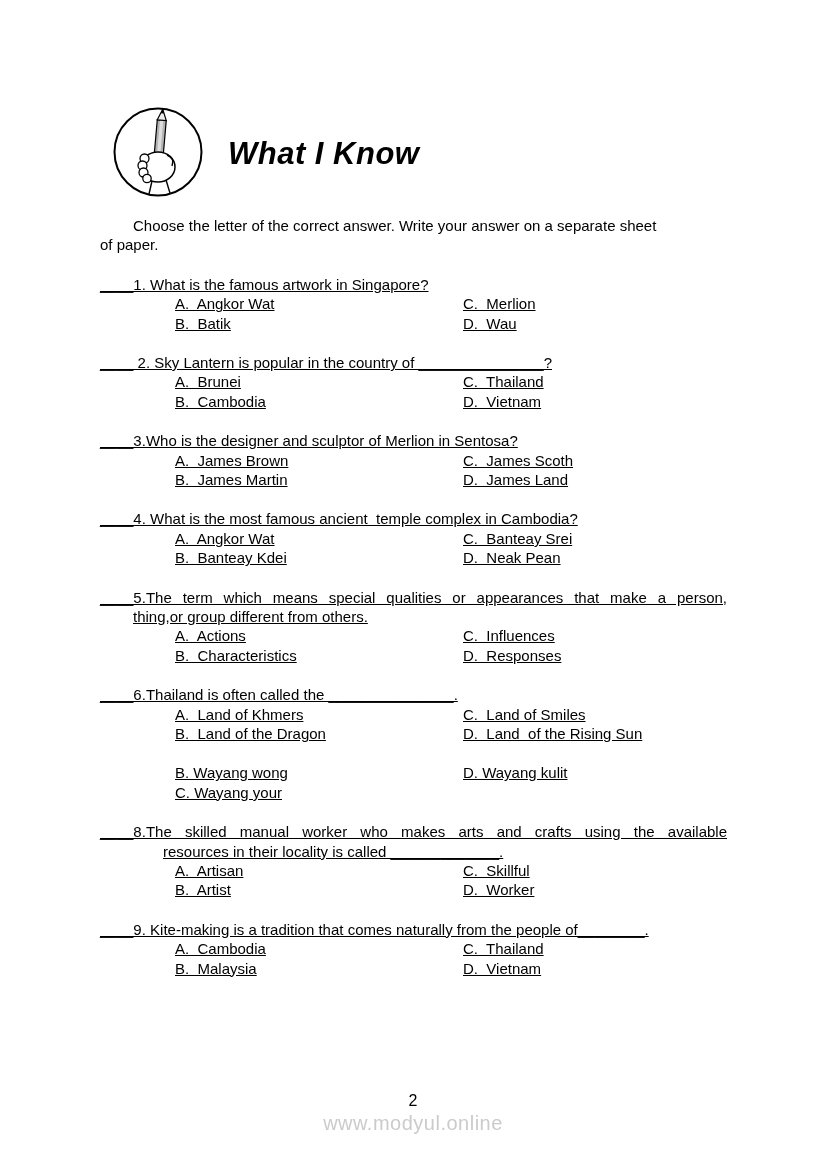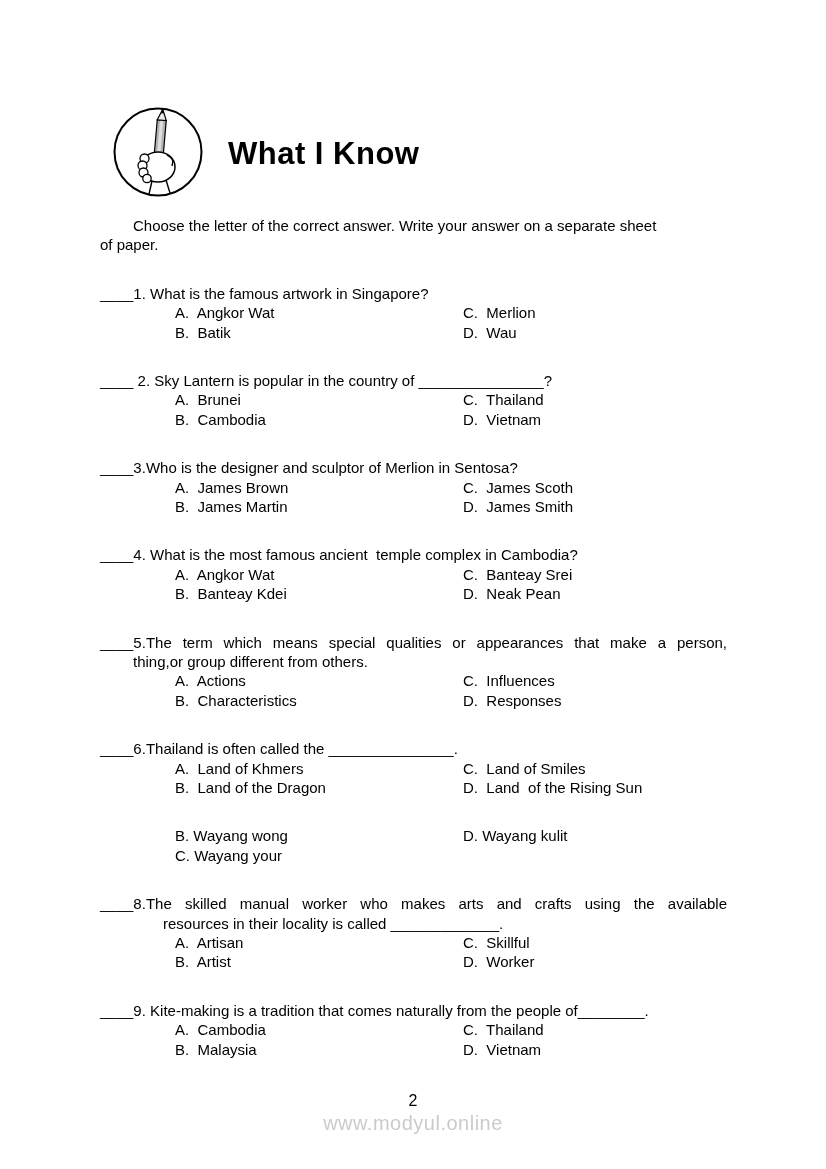--- a/index.html
+++ b/index.html
@@ -5,27 +5,27 @@
   html,body { margin:0; padding:0; background:#e9e9e9; }
   .page {
     position:relative; width:826px; height:1169px; margin:0 auto;
     background:#ffffff; color:#000;
     font-family:"Liberation Sans", sans-serif;
     font-size:15px; line-height:19.4px;
     overflow:hidden;
   }
   .header { position:absolute; top:106px; left:112px; display:flex; align-items:center; gap:24px; }
   .page-title {
-    margin:0; font-size:31px; line-height:34px; font-weight:bold; 
+    margin:0; font-size:31px; line-height:34px; font-weight:bold; font-style:italic;
     letter-spacing:0.5px; font-family:"Liberation Sans", sans-serif;
   }
   .content { position:absolute; top:216px; left:100px; width:627px; }
   .line { white-space:pre-wrap; }
   .intro-line1 { text-indent:33px; }
-  .question { margin-top:29px; }
+  .question { margin-top:20px;text-decoration:underline; }
   .justify { white-space:normal; text-align:justify; text-align-last:justify; }
   .cont-sm { padding-left:33px; }
   .cont-md { padding-left:63px; }
   .options {
     display:grid; grid-template-columns:288px auto; grid-auto-flow:column;
     grid-template-rows:repeat(2, 19.4px); padding-left:75px;
   }
   .option { white-space:pre-wrap; }
   .page-num { position:absolute; top:1091px; left:0; width:100%; text-align:center; font-size:16px; }
   .watermark {
@@ -86,21 +86,21 @@
         <div class="option">D.  Vietnam</div>
       </div>
     </div>
 
     <div class="question">
       <div class="line">____3.Who is the designer and sculptor of Merlion in Sentosa?</div>
       <div class="options">
         <div class="option">A.  James Brown</div>
         <div class="option">B.  James Martin</div>
         <div class="option">C.  James Scoth</div>
-        <div class="option">D.  James Smith</div>
+        <div class="option">D.  James Land</div>
       </div>
     </div>
 
     <div class="question">
       <div class="line">____4. What is the most famous ancient  temple complex in Cambodia?</div>
       <div class="options">
         <div class="option">A.  Angkor Wat</div>
         <div class="option">B.  Banteay Kdei</div>
         <div class="option">C.  Banteay Srei</div>
         <div class="option">D.  Neak Pean</div>

